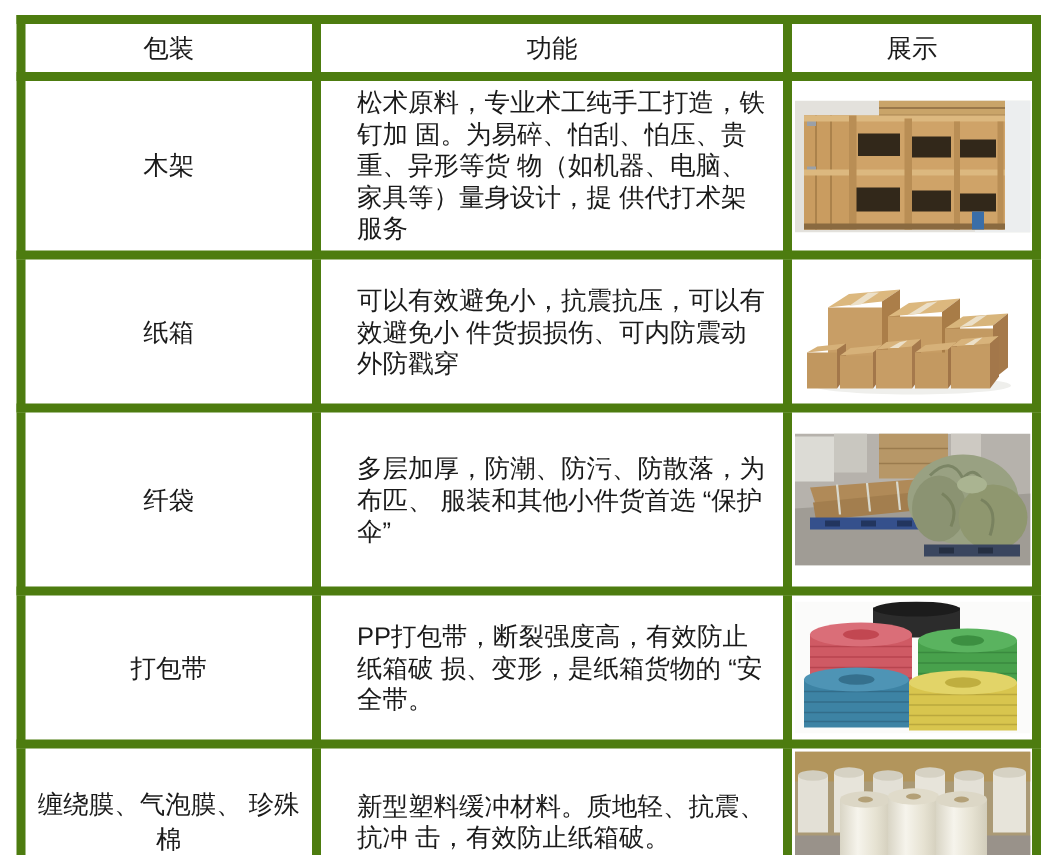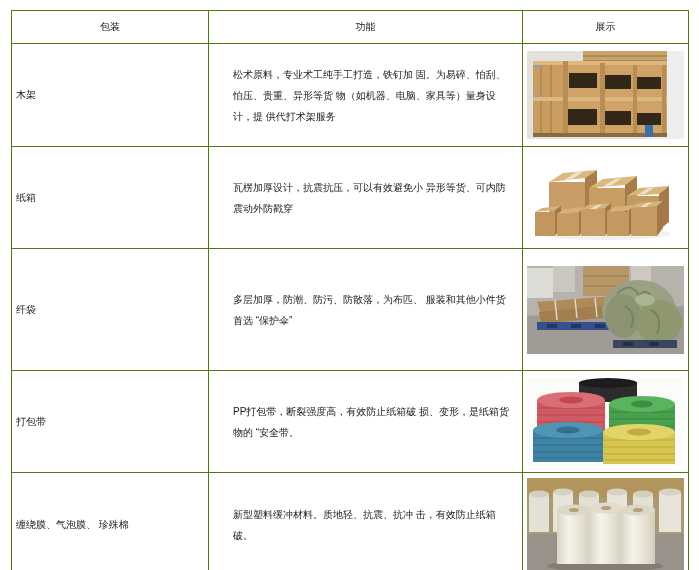--- a/index.html
+++ b/index.html
@@ -7,27 +7,27 @@
     width:699px;height:570px;overflow:hidden;
     font-family:"Liberation Sans","DejaVu Sans",sans-serif;
     color:#1a1a1a;
   }
   .table-wrap{margin:10px 0 0 11px;}
   table.pkg-table{
     border-collapse:collapse;table-layout:fixed;width:677px;
     background:#fff;
   }
   table.pkg-table td,table.pkg-table th{
-    border:1px solid #4d7c0f;
-    font-size:10px;font-weight:normal;
+    border:6px solid #4d7c0f;
+    font-size:17px;font-weight:normal;
     vertical-align:middle;
     overflow:hidden;
   }
   th.hdr{height:32px;text-align:center;padding:0;}
-  td.pkg-cell{padding:0 4px;}
+  td.pkg-cell{text-align:center;padding:0 4px;}
   td.fn-cell{text-align:left;padding:4px 10px 4px 24px;line-height:21px;}
   td.img-cell{text-align:center;padding:0;}
   tr.r1{height:103px}tr.r2{height:102px}tr.r3{height:122px}tr.r4{height:102px}tr.r5{height:104px}
   .photo{
     width:157px;height:88px;margin:0 auto;display:block;
   }
   .photo.tall{height:94px;}
   .photo svg{display:block;width:100%;height:100%;}
 </style>
 </head>
@@ -84,21 +84,21 @@
             </g>
             <rect x="6" y="82" width="134" height="4" fill="#8a6a40"></rect>
             <rect x="118" y="74" width="8" height="12" fill="#3a6ea8"></rect>
           </svg>
         </span>
       </td>
     </tr>
 
     <tr class="r2">
       <td class="pkg-cell">纸箱</td>
-      <td class="fn-cell">瓦楞加厚设计，抗震抗压，可以有效避免小 异形等货、可内防震动外防戳穿</td>
+      <td class="fn-cell">可以有效避免小，抗震抗压，可以有效避免小 件货损损伤、可内防震动外防戳穿</td>
       <td class="img-cell">
         <span class="photo" role="img" aria-label="大小不一的牛皮纸箱照片">
           <svg viewBox="0 0 157 88" preserveAspectRatio="none" aria-hidden="true">
             <rect width="157" height="88" fill="#ffffff"></rect>
             <ellipse cx="78" cy="80" rx="66" ry="6" fill="#efefec"></ellipse>
             <polygon points="22,28 58,24 70,16 36,19" fill="#dcb87e"></polygon>
             <rect x="22" y="28" width="36" height="42" fill="#c89e66"></rect>
             <polygon points="58,24 70,16 70,60 58,70" fill="#ab7e49"></polygon>
             <polygon points="36,27 44,26 56,18 49,18" fill="#ece0c8"></polygon>
             <polygon points="62,34 98,31 110,22 76,25" fill="#dcb87e"></polygon>

